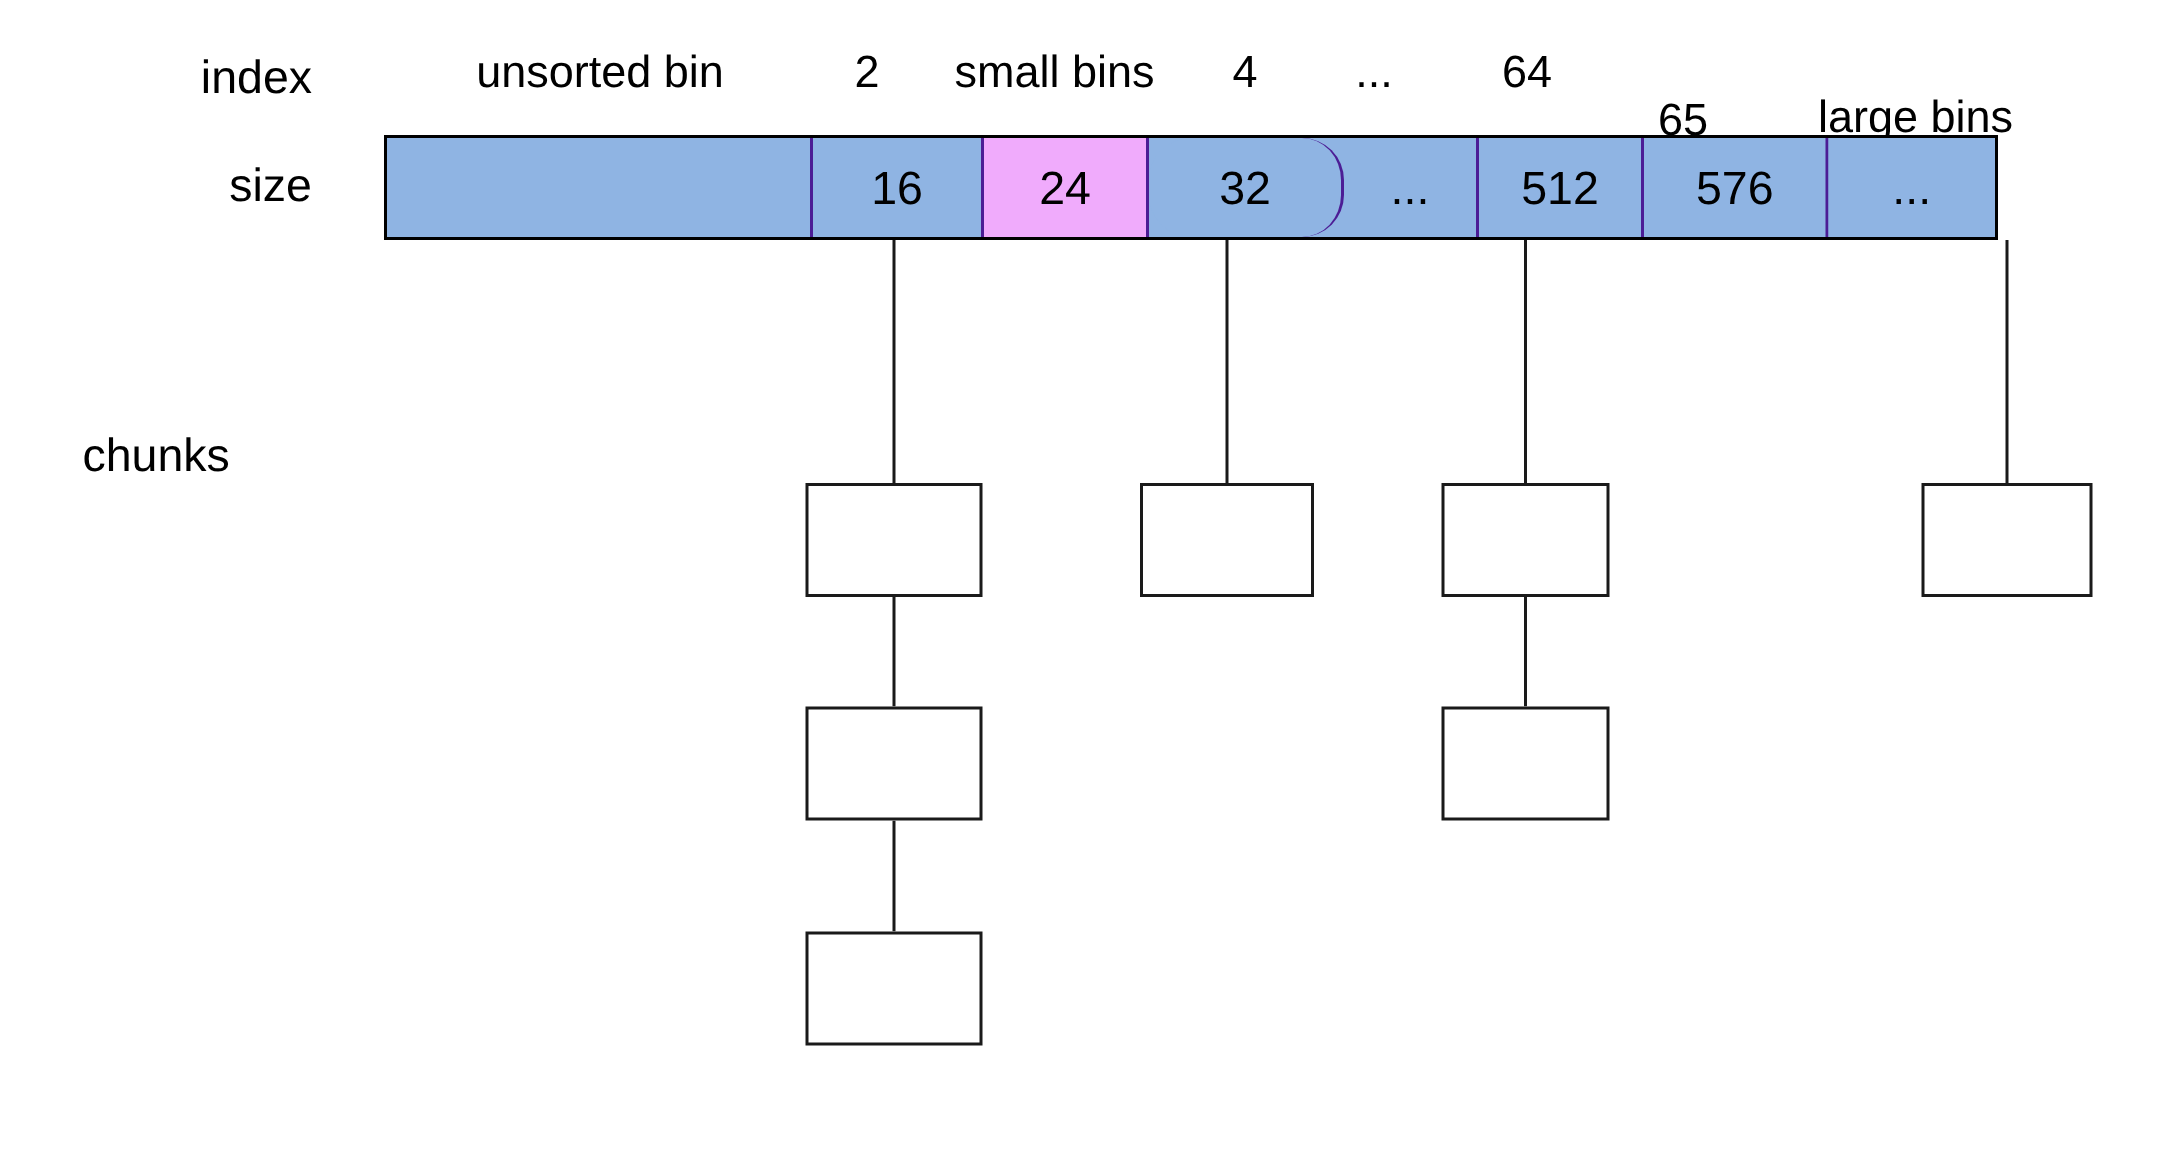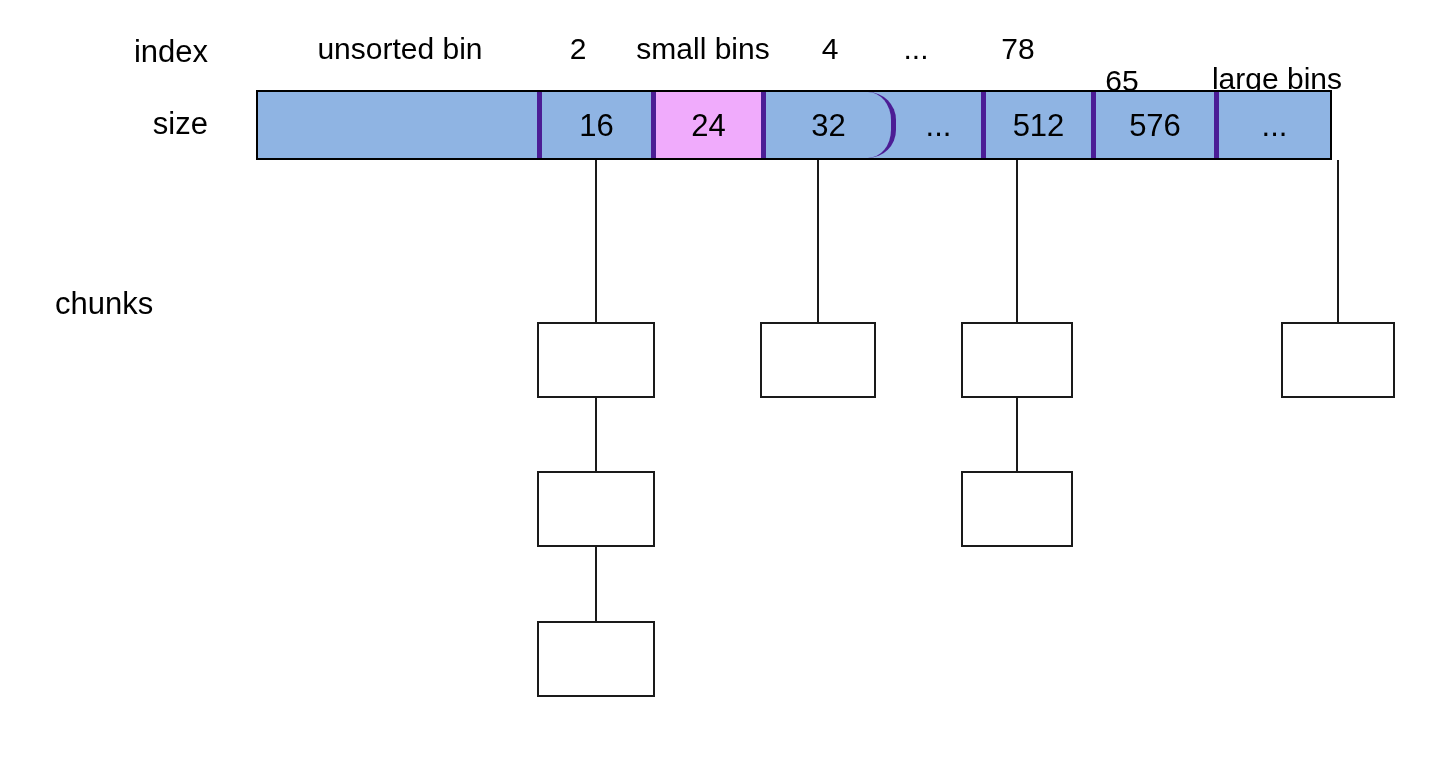--- a/index.html
+++ b/index.html
@@ -53,21 +53,21 @@
     position: absolute;
     left: 256px;
     top: 90px;
     height: 70px;
     display: flex;
     border: 2px solid #000000;
     box-sizing: border-box;
     background: #8FB4E3;
   }
   .bin-cell {
-    border-right: 5px solid #4c1d95;
+    border-right: 2px solid #4c1d95;
     box-sizing: border-box;
     display: flex;
     align-items: center;
     justify-content: center;
     font-size: 31px;
     line-height: 1;
     color: #000000;
     background: #8FB4E3;
     height: 100%;
   }
@@ -98,21 +98,21 @@
   <div class="row-label" id="label-chunks">chunks</div>
 
   <div class="row-label" id="label-size">size</div>
 
   <div id="index-header-group">
       <div class="hdr" style="left: 260px; width: 280px;">unsorted bin</div>
       <div class="hdr" style="left: 548px; width: 60px;">2</div>
       <div class="hdr" style="left: 612px; width: 182px;">small bins</div>
       <div class="hdr" style="left: 800px; width: 60px;">4</div>
       <div class="hdr" style="left: 886px; width: 60px;">...</div>
-      <div class="hdr" style="left: 988px; width: 60px;">78</div>
+      <div class="hdr" style="left: 988px; width: 60px;">64</div>
       <div class="hdr" style="left: 1092px; width: 60px; margin-top: 32px;">65</div>
       <div class="hdr" style="left: 1182px; width: 190px; margin-top: 30px;">large bins</div>
     </div>
 
   <div id="bin-table">
       <div class="bin-cell" style="width: 284px; background: rgb(143, 180, 227);"></div>
       <div class="bin-cell" style="width: 114px; background: rgb(143, 180, 227);">16</div>
       <div class="bin-cell" style="width: 110px; background: #f0abfc;">24</div>
       <div class="bin-cell" style="width: 130px; background: rgb(143, 180, 227); border-radius: 28px;">32</div>
       <div class="bin-cell" style="width: 90px; background: rgb(143, 180, 227);">...</div>

